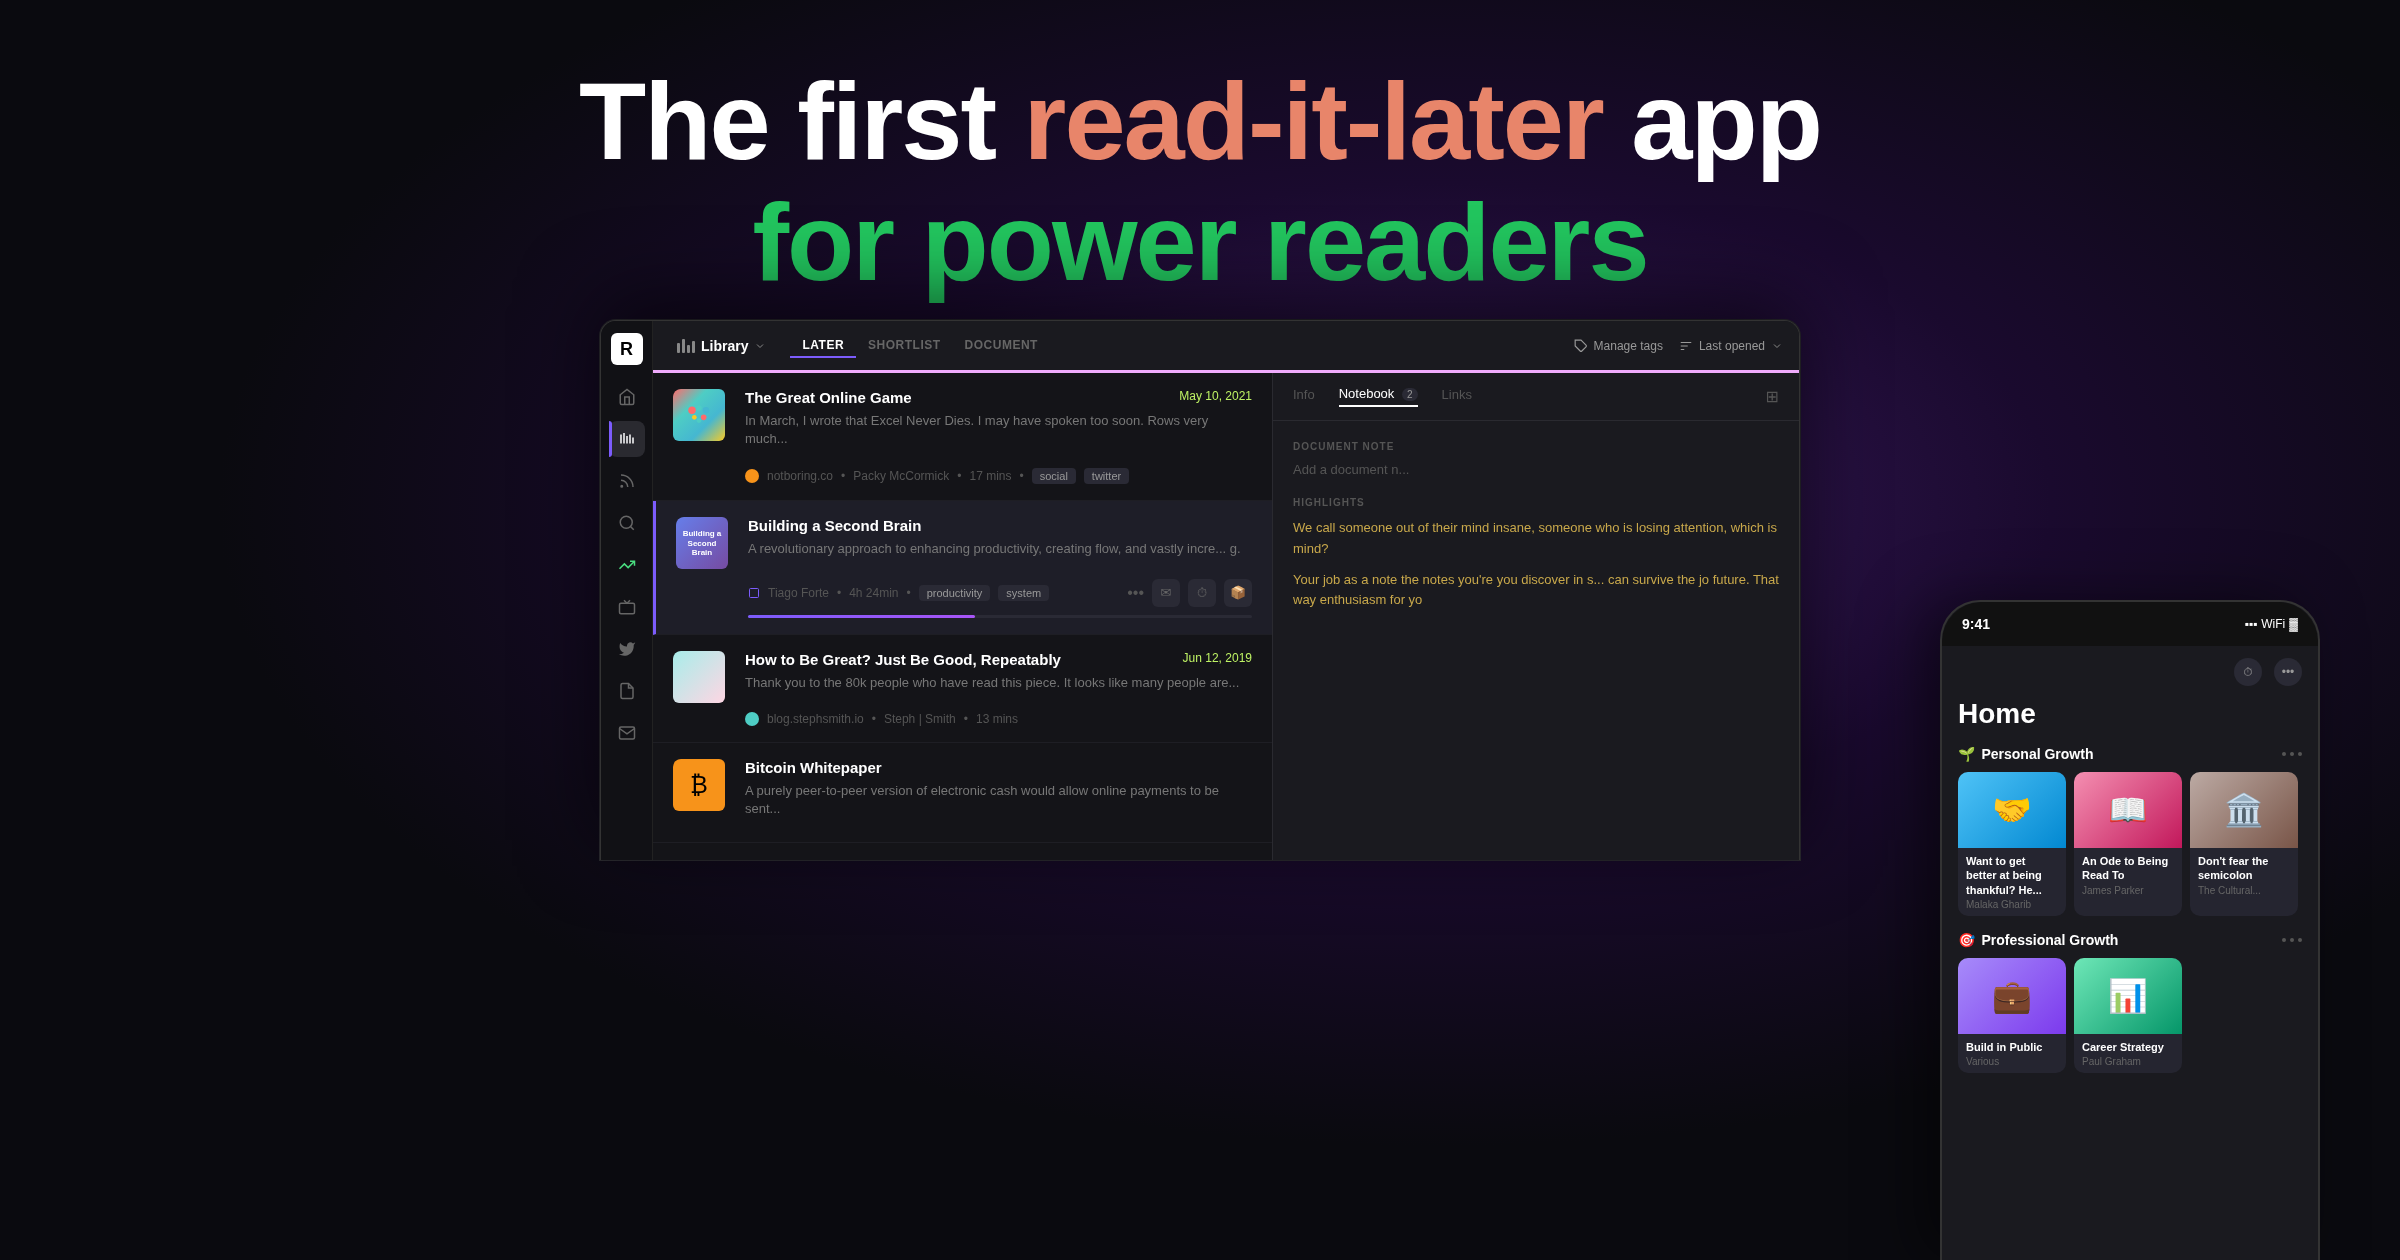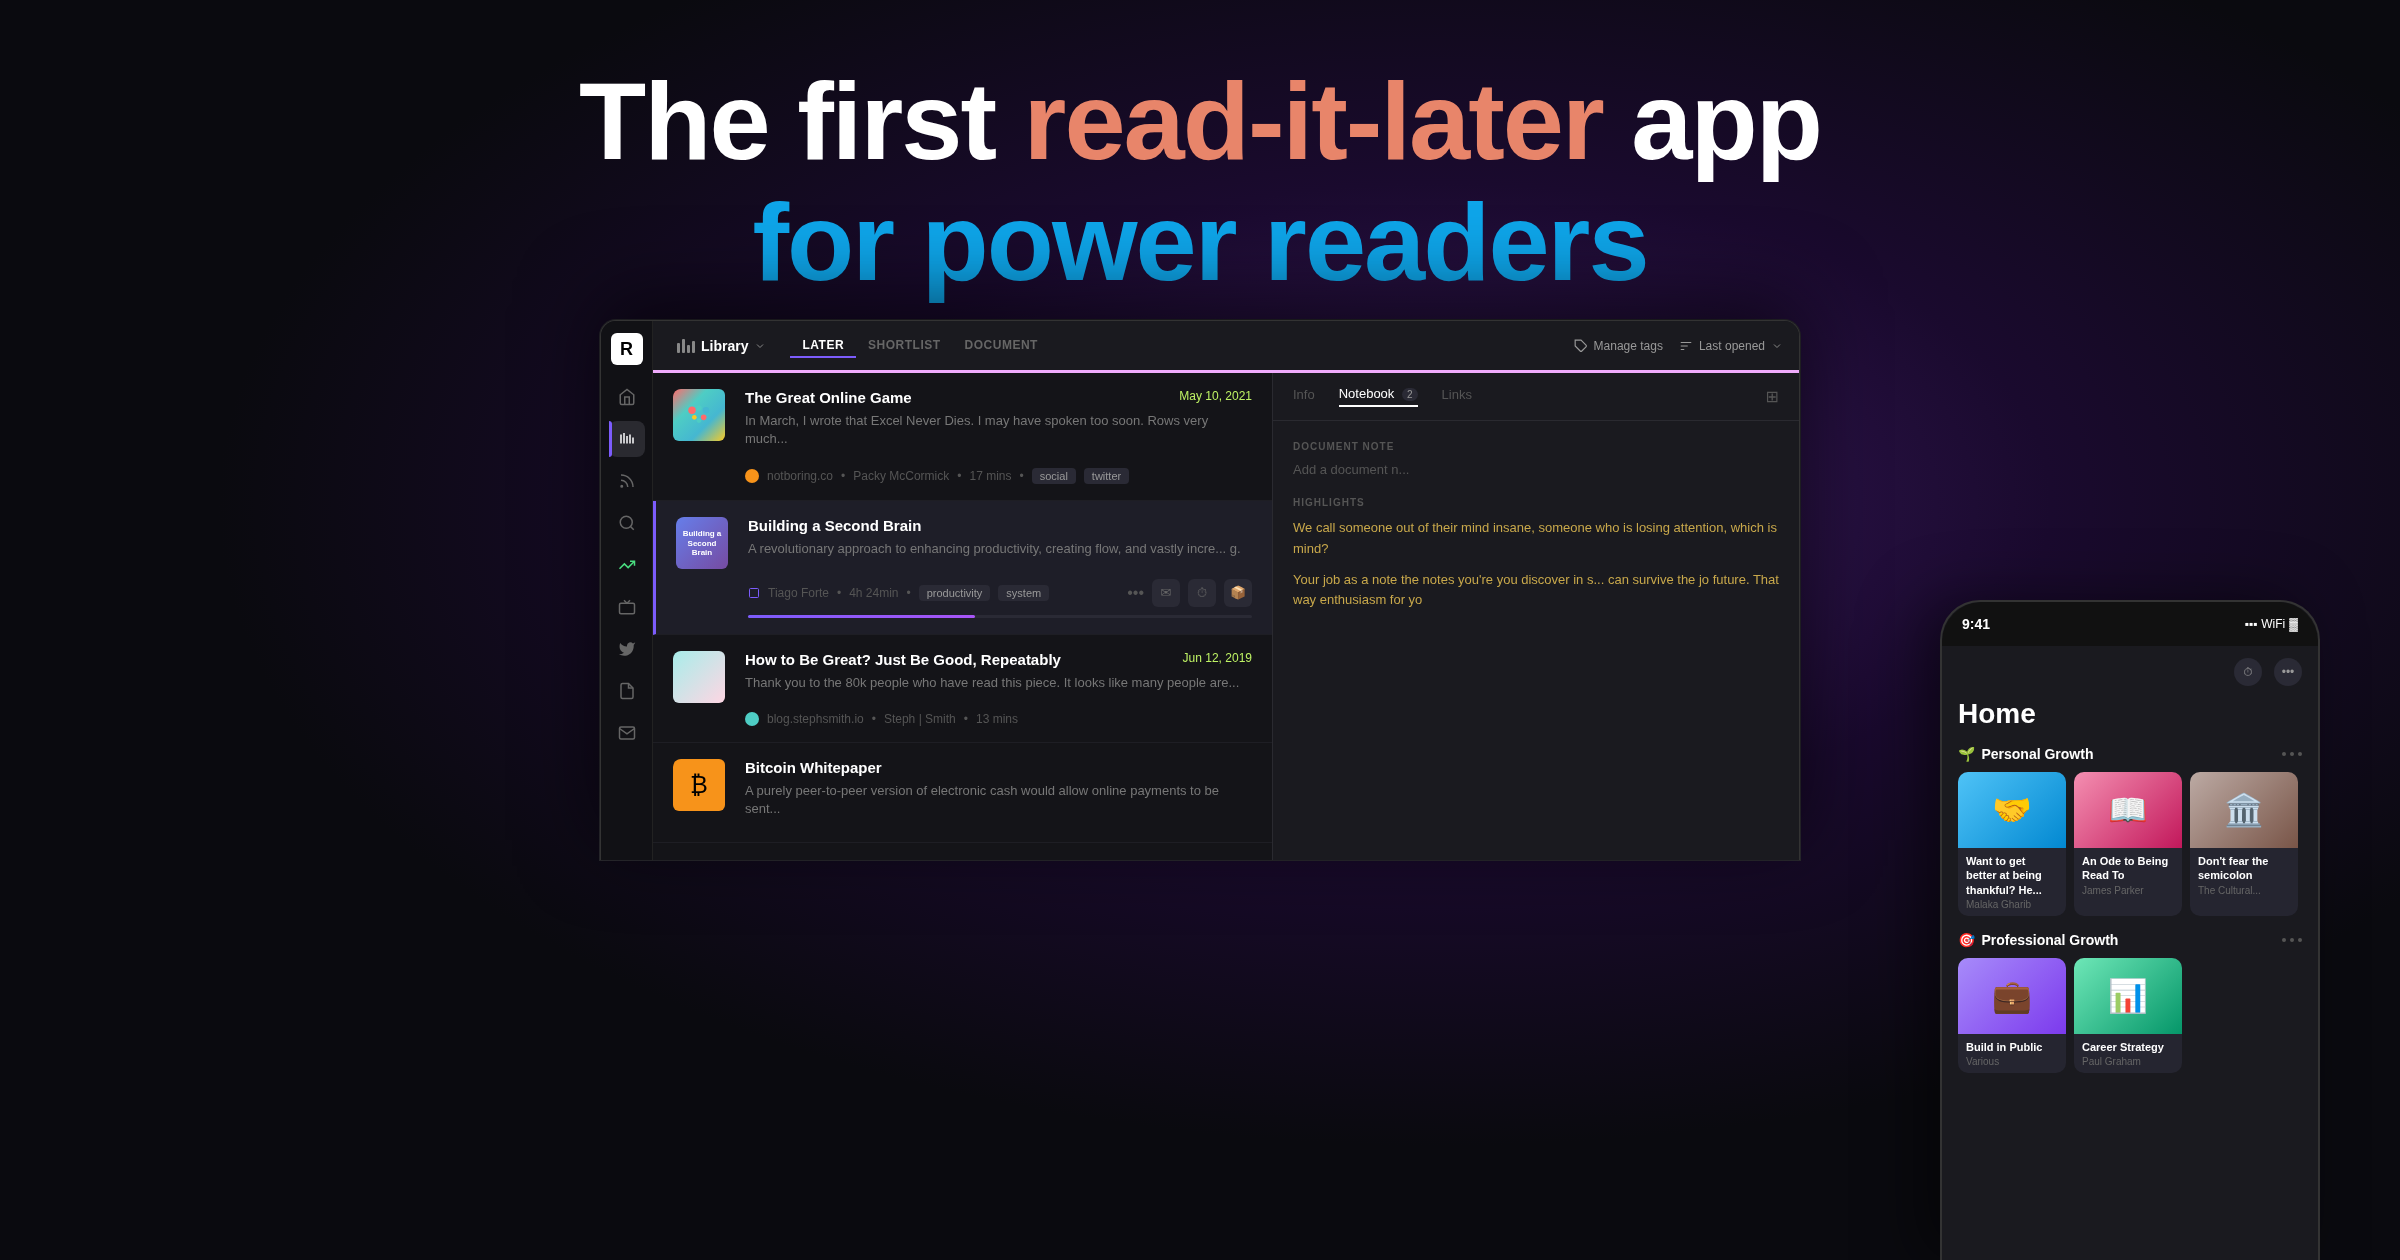--- a/index.html
+++ b/index.html
@@ -34,21 +34,21 @@
       color: #ffffff;
       line-height: 1.1;
       letter-spacing: -2px;
     }
     .hero-line1 .accent {
       color: #e8856a;
     }
     .hero-line2 {
       font-size: 110px;
       font-weight: 800;
-      color: #0ea5e9;
+      color: #22c55e;
       line-height: 1.1;
       letter-spacing: -2px;
     }
 
     
     .app-container {
       position: absolute;
       bottom: 0;
       left: 50px;
       right: 50px;

